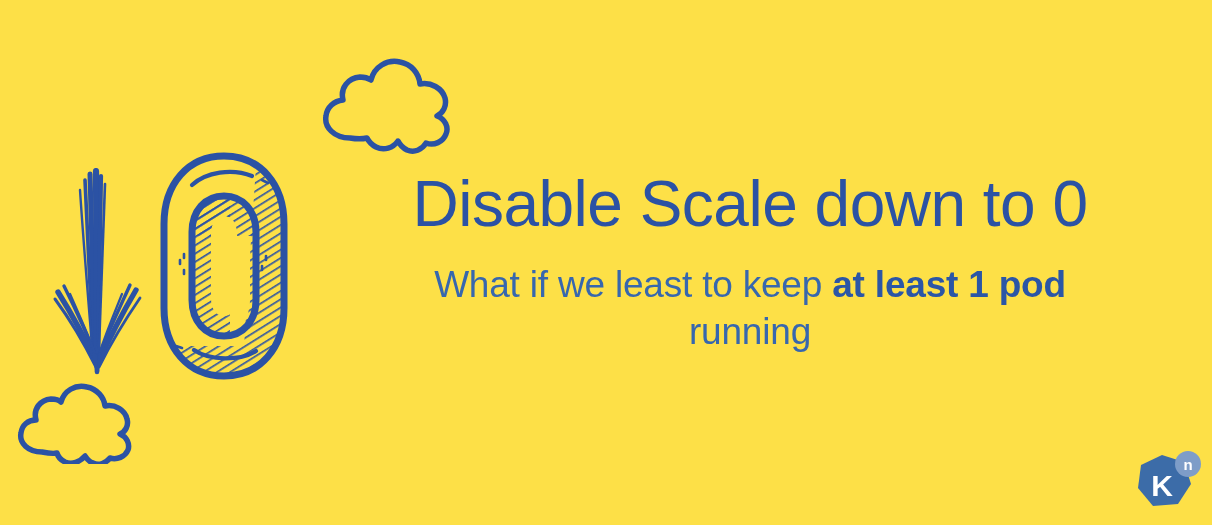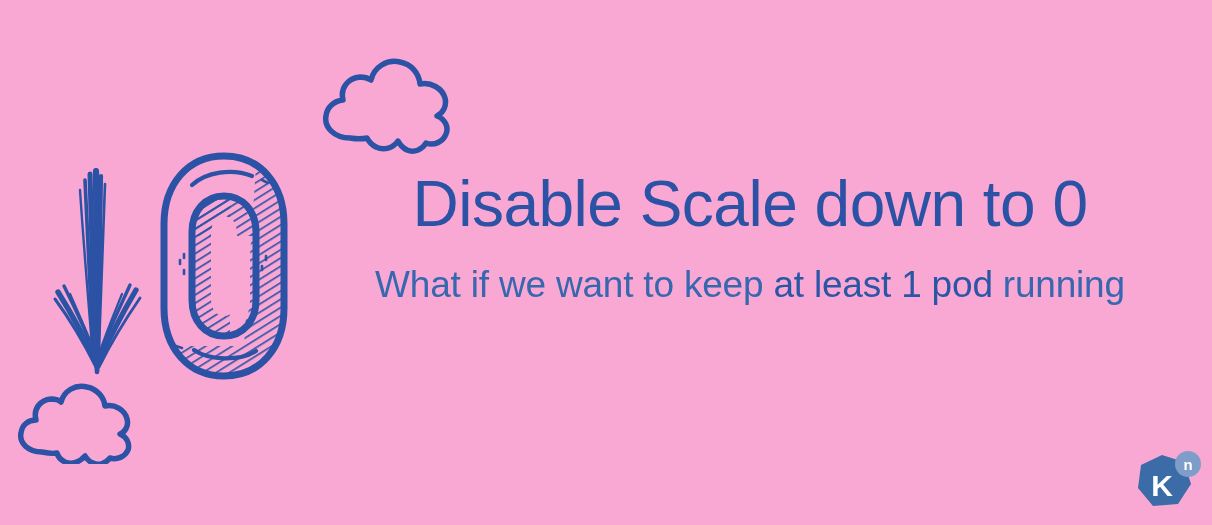--- a/index.html
+++ b/index.html
@@ -7,21 +7,21 @@
     padding: 0;
     background: #ffffff;
   }
   body {
     font-family: "Liberation Sans", sans-serif;
   }
   #slide {
     position: relative;
     width: 1212px;
     height: 525px;
-    background: #f9a8d4;
+    background: #fde047;
     overflow: hidden;
   }
 
   
   .art {
     position: absolute;
     pointer-events: none;
   }
   #cloud-top   { left: 312px; top: 55px;  width: 150px; height: 100px; }
   #cloud-bottom{ left: 2px;   top: 382px; width: 140px; height: 82px;  }
@@ -49,21 +49,21 @@
   #subtitle {
     margin: 22px 0 0 0;
     font-family: "Liberation Sans", sans-serif;
     font-size: 37px;
     font-weight: 400;
     line-height: 1.28;
     letter-spacing: -0.2px;
     color: #3767AE;
   }
   #subtitle .em {
-    font-weight: 400;
+    font-weight: 700;
     color: #2B56A6;
   }
 
   
   #logo {
     position: absolute;
     left: 1131px;
     top: 449px;
     width: 72px;
     height: 70px;
@@ -222,21 +222,21 @@
         <line x1="114" y1="116" x2="114" y2="120"></line>
         <line x1="114" y1="30" x2="120" y2="33"></line>
         <line x1="28" y1="196" x2="34" y2="198"></line>
       </g>
     </svg>
   </div>
 
   <div id="text-block">
     <h1 id="title">Disable Scale down to 0</h1>
     <p id="subtitle">
-      <span>What if we want to keep </span><span class="em">at least 1 pod</span><span> running</span><br>
+      <span>What if we least to keep </span><span class="em">at least 1 pod</span><span> running</span><br>
     </p>
   </div>
 
   <div id="logo">
     <svg viewBox="0 0 72 70" width="72" height="70" aria-hidden="true">
 
       <polygon points="31,6 53,13 60,35 47,55 22,57 7,39 10,16" fill="#3C6CA8"></polygon>
 
       <text x="31" y="47" text-anchor="middle" font-family="'Liberation Sans', sans-serif" font-size="30" font-weight="700" fill="#ffffff">K</text>
 

